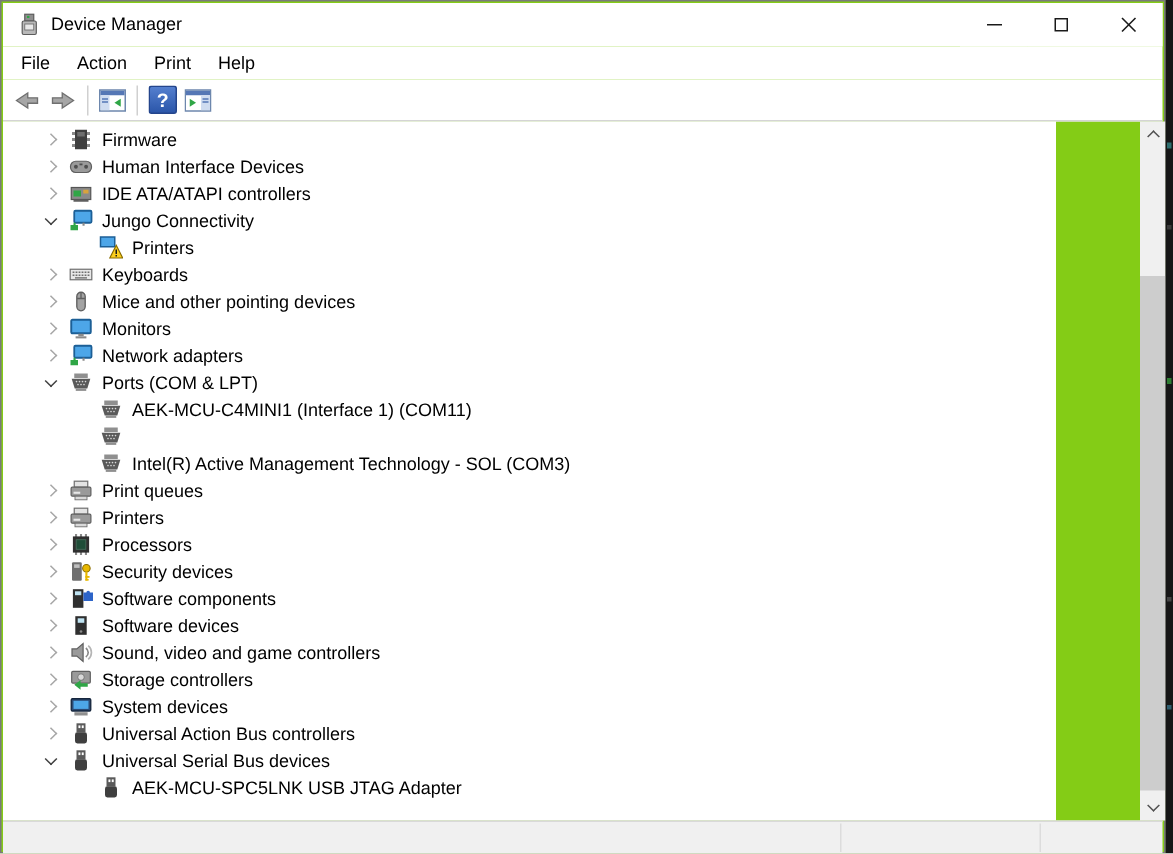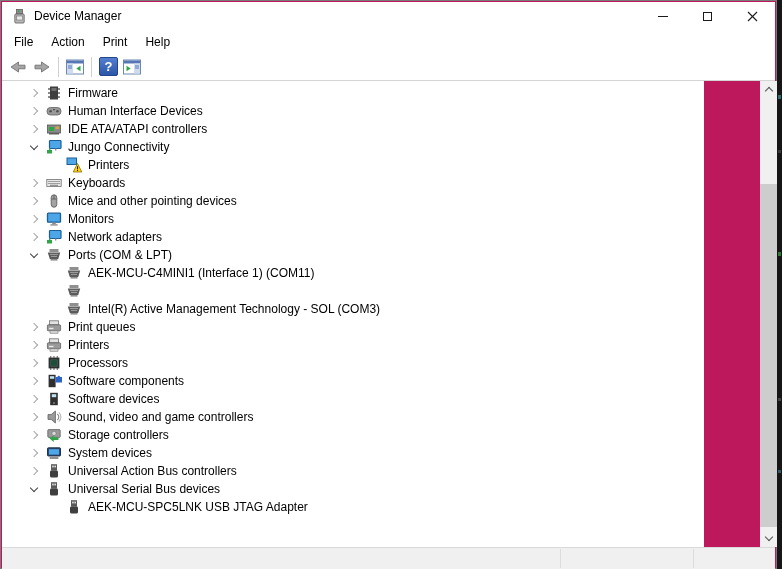--- a/index.html
+++ b/index.html
@@ -4,21 +4,21 @@
 <style>
   * { margin:0; padding:0; box-sizing:border-box; }
   html,body { width:782px; height:569px; }
   body {
     font-family:"Liberation Sans", sans-serif;
     font-size:12px; color:#000; background:#ffffff; position:relative;
     overflow:hidden;
   }
   .win {
     position:absolute; left:0; top:0; width:777px; height:569px;
-    background:#be185d; border:1px solid #7a7a7a;
+    background:#84cc16; border:1px solid #7a7a7a;
   }
   .edge-strip {
     position:absolute; left:777px; top:0; width:5px; height:569px;
     background:#161616;
   }
   .edge-strip .speck { position:absolute; left:1px; width:3px; }
 
   
   .titlebar { position:absolute; left:1px; top:1px; right:1px; height:29px; background:#fff; }
   .title-icon { position:absolute; left:9px; top:6px; width:17px; height:17px; }
@@ -437,20 +437,37 @@
           </span>
           <span class="tree-label">Processors</span>
         </div>
         <div class="tree-row">
           <span class="indent" style="flex-basis: 24px;"></span>
           <span class="chev-slot">
             <span class="chev collapsed"></span>
           </span>
           <span class="tree-ico">
             <svg viewBox="0 0 16 16">
+              <rect x="2" y="1.8" width="6.5" height="12.4" rx="0.8" fill="#6f6f6f"></rect>
+              <rect x="3.4" y="3.2" width="3.7" height="2.4" fill="#bfbfbf"></rect>
+              <circle cx="11.6" cy="5.8" r="2.5" fill="#e8b800" stroke="#8a6d00" stroke-width="0.7"></circle>
+              <rect x="10.9" y="8" width="1.4" height="6" fill="#e8b800"></rect>
+              <rect x="10.9" y="11" width="2.8" height="1.2" fill="#e8b800"></rect>
+              <rect x="10.9" y="13" width="2.2" height="1.1" fill="#e8b800"></rect>
+            </svg>
+          </span>
+          <span class="tree-label">Security devices</span>
+        </div>
+        <div class="tree-row">
+          <span class="indent" style="flex-basis: 24px;"></span>
+          <span class="chev-slot">
+            <span class="chev collapsed"></span>
+          </span>
+          <span class="tree-ico">
+            <svg viewBox="0 0 16 16">
               <rect x="2.6" y="1.8" width="7" height="12.4" fill="#2f2f2f"></rect>
               <rect x="4" y="3.2" width="4.2" height="2.6" fill="#bfe3f2"></rect>
               <path d="M9.6 4 h2 a1.2 1.2 0 1 1 2.4 0 h2 v5.6 h-6.4 Z" fill="#2d64c8"></path>
             </svg>
           </span>
           <span class="tree-label">Software components</span>
         </div>
         <div class="tree-row">
           <span class="indent" style="flex-basis: 24px;"></span>
           <span class="chev-slot">

